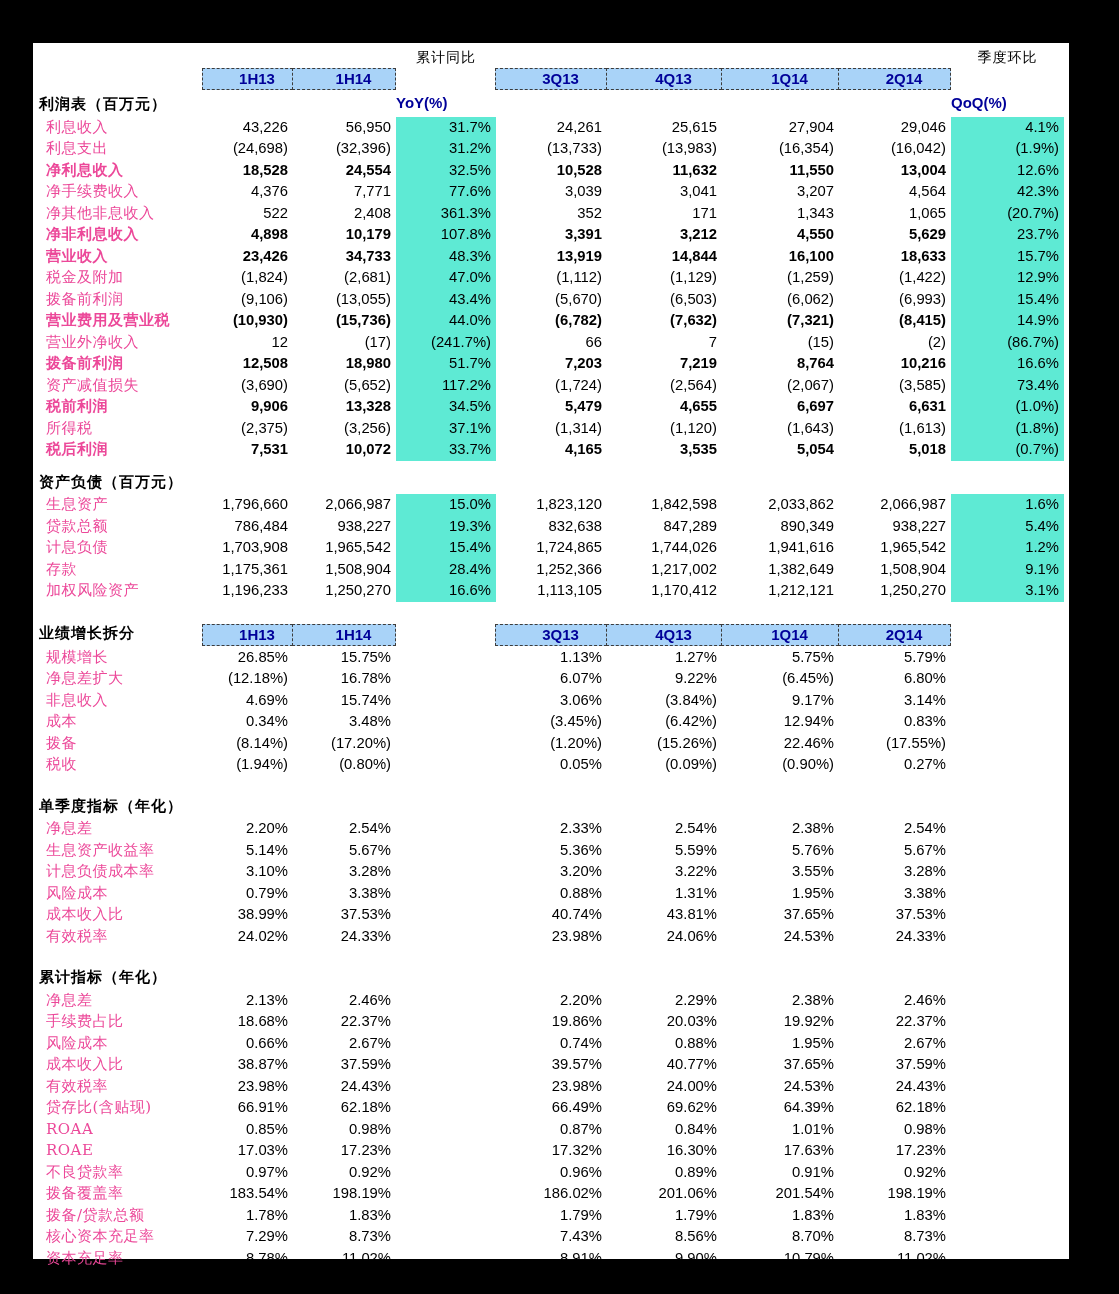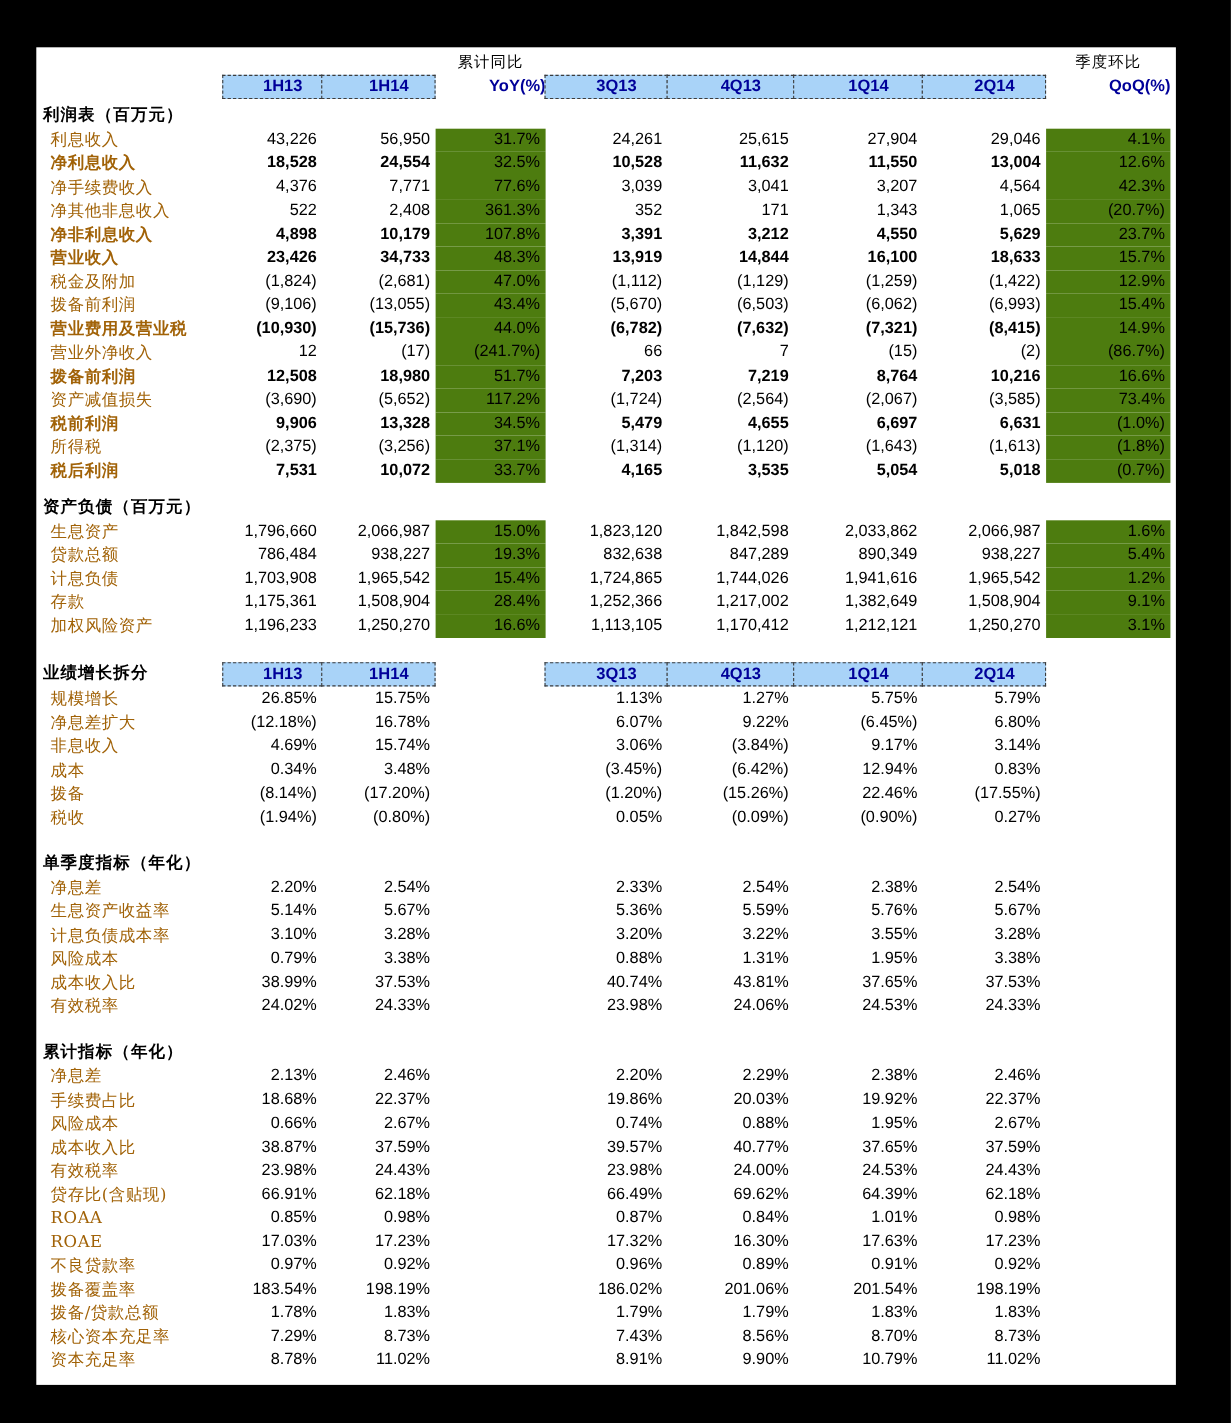--- a/index.html
+++ b/index.html
@@ -15,41 +15,41 @@
     display:grid;
     grid-template-columns:170px 90px 103px 100px 111px 115px 117px 112px 113px;
     height:21.5px;line-height:21.5px;white-space:nowrap;
   }
   .row.grouphead{height:19px;line-height:19px;}
   .row.colhead{height:23px;line-height:21px;}
   .num{
     text-align:right;padding-right:5px;font-size:14.8px;color:#000;
     font-family:"Liberation Sans",sans-serif;box-sizing:border-box;
   }
-  .hl{background:#4d7c0f;}
+  .hl{background:#5eead4;}
   .label{
-    padding-left:13px;font-size:15px;color:#a16207;
+    padding-left:13px;font-size:15px;color:#ec4899;
     font-family:"DejaVu Serif",serif;box-sizing:border-box;
     letter-spacing:0.5px;overflow:visible;
   }
   .stitle{
     padding-left:6px;font-weight:bold;font-size:15px;letter-spacing:1px;
     font-family:Liberation Mono, monospace;box-sizing:border-box;white-space:nowrap;
   }
   .bold .num,.bold .label{font-weight:bold;}
   .bold .num.rate{font-weight:normal;}
   .hcell{
     background:#A9D3F8;border:1.5px dashed #3c3c3c;
     color:#000099;font-weight:bold;text-align:center;
     font-size:15px;height:22px;line-height:19px;box-sizing:border-box;
     margin-left:-1px;
     padding-left:19px;
   }
   .hplain{
-    color:#000099;font-weight:bold;text-align:right;font-size:15px;
+    color:#000099;font-weight:bold;text-align:left;font-size:15px;margin-top:24px;
   }
   .gtext{
     text-align:center;font-size:14px;color:#000;
     font-family:Liberation Mono, monospace;letter-spacing:1px;
   }
 </style>
 </head>
 <body>
 
 <div class="sheet" id="sheet">
@@ -90,20 +90,31 @@
       <div class="label">利息收入</div>
       <div class="num">43,226</div>
       <div class="num">56,950</div>
       <div class="num rate hl">31.7%</div>
       <div class="num">24,261</div>
       <div class="num">25,615</div>
       <div class="num">27,904</div>
       <div class="num">29,046</div>
       <div class="num rate hl">4.1%</div>
     </div>
+    <div class="row ">
+      <div class="label">利息支出</div>
+      <div class="num">(24,698)</div>
+      <div class="num">(32,396)</div>
+      <div class="num rate hl">31.2%</div>
+      <div class="num">(13,733)</div>
+      <div class="num">(13,983)</div>
+      <div class="num">(16,354)</div>
+      <div class="num">(16,042)</div>
+      <div class="num rate hl">(1.9%)</div>
+    </div>
     <div class="row bold">
       <div class="label">净利息收入</div>
       <div class="num">18,528</div>
       <div class="num">24,554</div>
       <div class="num rate hl">32.5%</div>
       <div class="num">10,528</div>
       <div class="num">11,632</div>
       <div class="num">11,550</div>
       <div class="num">13,004</div>
       <div class="num rate hl">12.6%</div>

